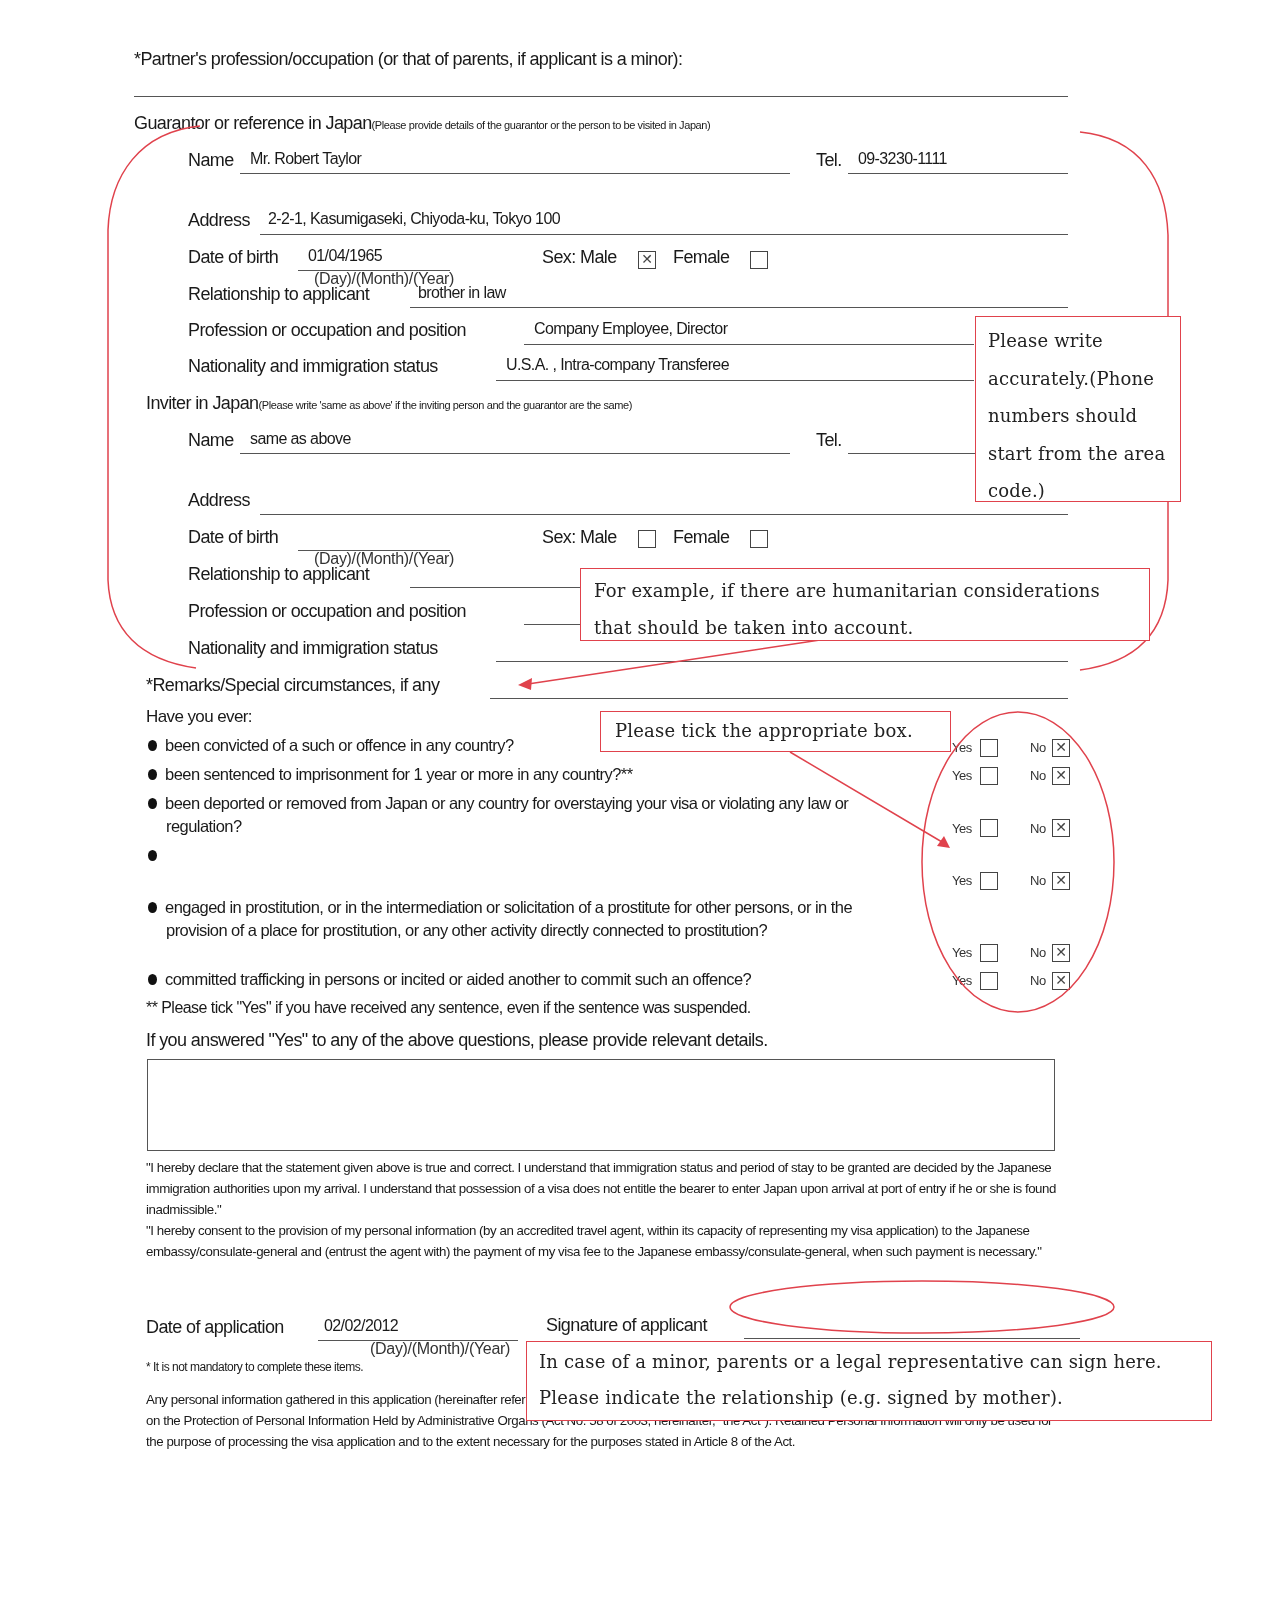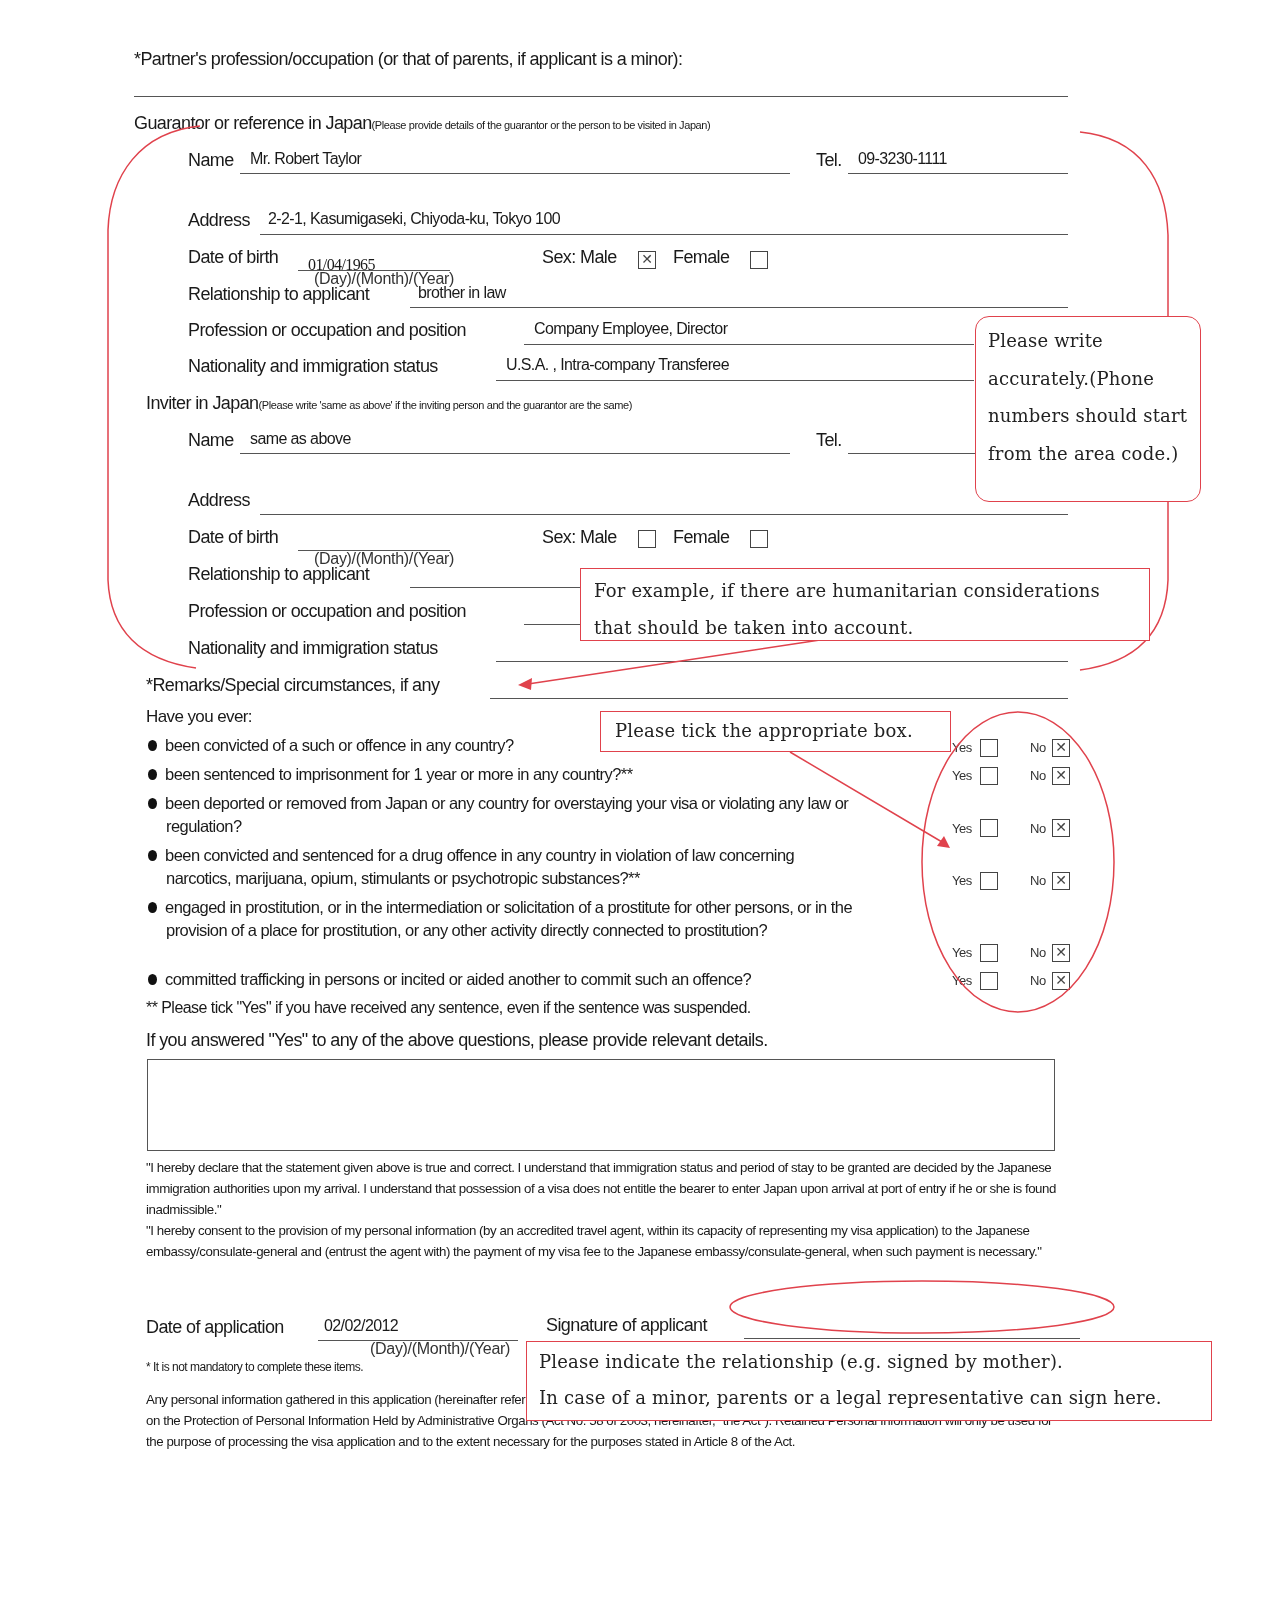--- a/index.html
+++ b/index.html
@@ -39,21 +39,21 @@
 <div class="abs lbl" style="left:816px; top:150px;">Tel.</div>
 <div class="line" style="left:848px; top:173px; width:220px;"></div>
 <div class="val" style="left:858px; top:150px;">09-3230-1111</div>
 
 <div class="abs lbl" style="left:188px; top:210px;">Address</div>
 <div class="line" style="left:260px; top:234px; width:808px;"></div>
 <div class="val" style="left:268px; top:210px;">2-2-1, Kasumigaseki, Chiyoda-ku, Tokyo 100</div>
 
 <div class="abs lbl" style="left:188px; top:247px;">Date of birth</div>
 <div class="line" style="left:298px; top:270px; width:152px;"></div>
-<div class="val" style="left:308px; top:256px;font-family:Liberation Serif, serif;">01/04/1965</div>
+<div class="val" style="left:308px; top:247px;">01/04/1965</div>
 <div class="abs tiny" style="left:314px; top:270px;">(Day)/(Month)/(Year)</div>
 <div class="abs lbl" style="left:542px; top:247px;">Sex: Male</div>
 <div class="cb checked" style="left:638px; top:251px;"></div>
 <div class="abs lbl" style="left:673px; top:247px;">Female</div>
 <div class="cb" style="left:750px; top:251px;"></div>
 
 <div class="abs lbl" style="left:188px; top:284px;">Relationship to applicant</div>
 <div class="line" style="left:410px; top:307px; width:658px;"></div>
 <div class="val" style="left:418px; top:284px;text-align:center;">brother in law</div>
 
@@ -96,21 +96,21 @@
 <div class="line" style="left:496px; top:661px; width:572px;"></div>
 
 <div class="abs lbl" style="left:146px; top:675px;">*Remarks/Special circumstances, if any</div>
 <div class="line" style="left:490px; top:698px; width:578px;"></div>
 
 <div class="abs lbl" style="left:146px; top:707px; font-size:17px;">Have you ever:</div>
 
 <div class="q" style="left:148px; top:734px; width:760px;"><span class="bullet"></span><span>been convicted of a such or offence in any country?</span></div>
 <div class="q" style="left:148px; top:763px; width:760px;"><span class="bullet"></span><span>been sentenced to imprisonment for 1 year or more in any country?**</span></div>
 <div class="q" style="left:148px; top:792px; width:760px; padding-left:18px; text-indent:-18px; box-sizing:border-box;"><span class="bullet"></span><span>been deported or removed from Japan or any country for overstaying your visa or violating any law or regulation?</span></div>
-<div class="q" style="left:148px; top:844px; width:700px; padding-left:18px; text-indent:-18px; box-sizing:border-box;"><span class="bullet"></span><span>been convicted and sentenced for a drug offence in any country in violation of law concerning narcotics, marijuana, opium, stimulants or psychotropic substances?**</span></div>
+<div class="q" style="left:148px; top:844px; width:700px; padding-left:18px; text-indent:-18px; box-sizing:border-box;"><span class="bullet"></span></div>
 <div class="q" style="left:148px; top:896px; width:730px; padding-left:18px; text-indent:-18px; box-sizing:border-box;"><span class="bullet"></span><span>engaged in prostitution, or in the intermediation or solicitation of a prostitute for other persons, or in the provision of a place for prostitution, or any other activity directly connected to prostitution?</span></div>
 <div class="q" style="left:148px; top:968px; width:760px;"><span class="bullet"></span><span>committed trafficking in persons or incited or aided another to commit such an offence?</span></div>
 
 <div class="yn" style="left:952px; top:740px;">Yes</div>
 <div class="cb" style="left:980px; top:739px;"></div>
 <div class="yn" style="left:1030px; top:740px;">No</div>
 <div class="cb checked" style="left:1052px; top:739px;"></div>
 
 <div class="yn" style="left:952px; top:768px;">Yes</div>
 <div class="cb" style="left:980px; top:767px;"></div>
@@ -163,28 +163,28 @@
   <polygon points="518,685 532,678 531,690" fill="#e0424c"></polygon>
 
   <ellipse cx="1018" cy="862" rx="96" ry="150" fill="none" stroke="#e0424c" stroke-width="1.5"></ellipse>
 
   <line x1="790" y1="752" x2="942" y2="842" stroke="#e0424c" stroke-width="1.5"></line>
   <polygon points="950,848 937,846 944,836" fill="#e0424c"></polygon>
 
   <ellipse cx="922" cy="1307" rx="192" ry="26" fill="none" stroke="#e0424c" stroke-width="1.5"></ellipse>
 </svg>
 
-<div class="callout" style="left:975px; top:316px; width:226px; height:186px; padding:5px 12px; line-height:37.5px;border-radius:14px;">
+<div class="callout" style="left:975px; top:316px; width:206px; height:186px; padding:5px 12px; line-height:37.5px;">
   <span>Please write accurately.(Phone numbers should start from the area code.)</span>
 </div>
 
 <div class="callout" style="left:580px; top:568px; width:570px; height:73px; padding:3px 13px; line-height:37px;">
   <span>For example, if there are humanitarian considerations that should be taken into account.</span>
 </div>
 
 <div class="callout" style="left:600px; top:711px; width:351px; height:41px; padding:4px 14px; line-height:30px; white-space:nowrap;">
   <span>Please tick the appropriate box.</span>
 </div>
 
 <div class="callout" style="left:526px; top:1341px; width:686px; height:80px; padding:2px 12px; line-height:36px; white-space:nowrap;">
+  <div>In case of a minor, parents or a legal representative can sign here.</div>
   <div>Please indicate the relationship (e.g. signed by mother).</div>
-  <div>In case of a minor, parents or a legal representative can sign here.</div>
 </div>
 
 </body></html>

